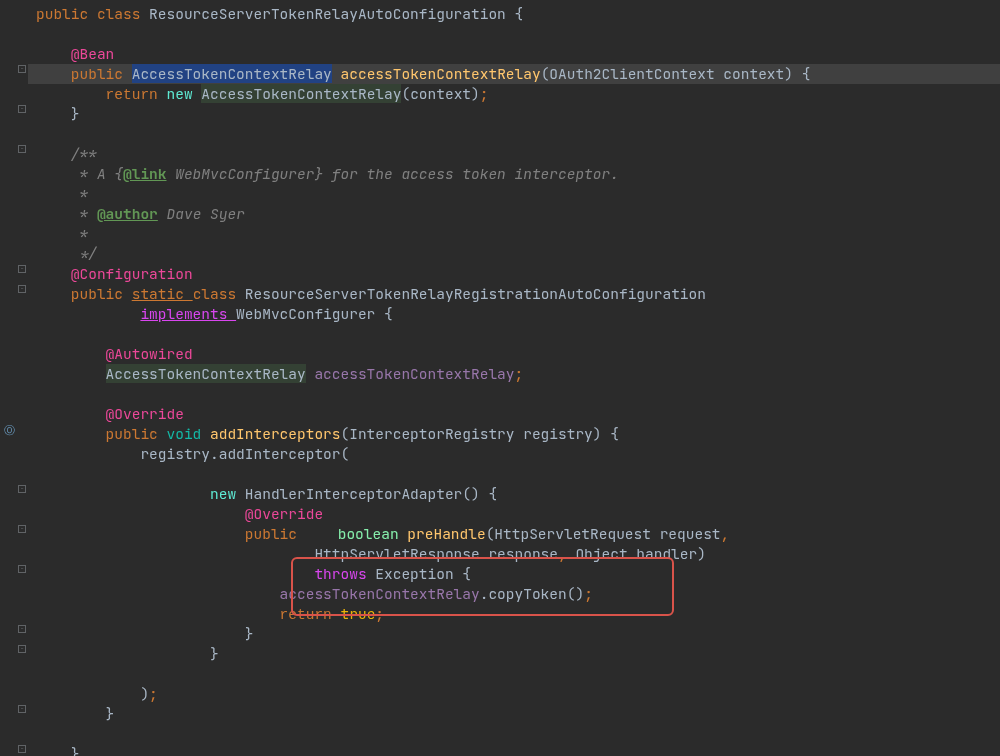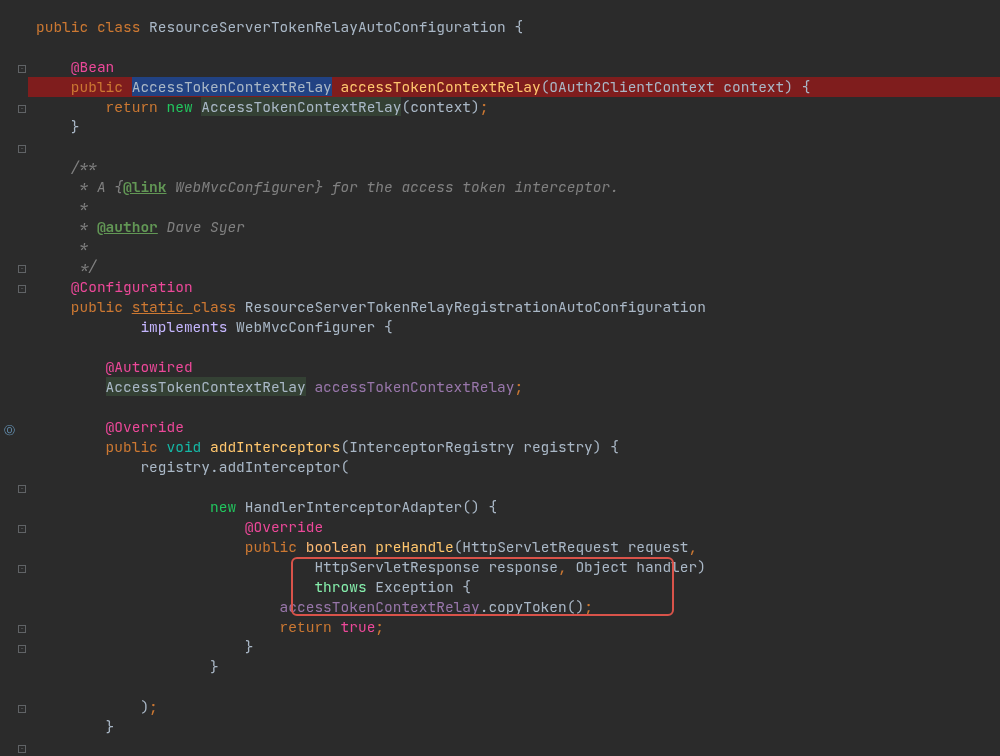--- a/index.html
+++ b/index.html
@@ -23,55 +23,55 @@
       height: 100%;
     }
     .gutter {
       width: 28px;
       background: #2b2b2b;
       flex-shrink: 0;
       position: relative;
     }
     .code-area {
       flex: 1;
-      padding-top: 17px;
+      padding-top: 4px;
       position: relative;
     }
     pre {
       margin: 0;
       font-family: inherit;
       white-space: pre;
     }
     .line {
       height: 20px;
       line-height: 20px;
       padding-left: 8px;
     }
     .kw-public { color: #cc7832; }
     .kw-class { color: #cc7832; }
     .kw-static { color: #cc7832; text-decoration: underline; }
     .kw-return { color: #cc7832; font-family: Liberation Mono, monospace; }
-    .kw-new { color: #22c55e; margin-top: 16px; }
+    .kw-new { color: #5eead4; margin-top: 16px; }
     .kw-void { color: #14b8a6; }
-    .kw-boolean { color: #fdba74; }
-    .kw-throws { color: #86efac; margin-top: 7px; }
-    .kw-true { color: #ec4899; }
-    .kw-implements { color: #c4b5fd; }
+    .kw-boolean { color: #86efac; margin-left: 32px; }
+    .kw-throws { color: #d946ef; margin-top: 7px; }
+    .kw-true { color: #eab308; }
+    .kw-implements { color: #d946ef; text-decoration: underline; }
     .annotation { color: #ec4899; }
     .classname { color: #a9b7c6; }
     .method-decl { color: #ffc66d; }
     .identifier { color: #a9b7c6; }
     .comment { color: #808080; font-style: italic; }
     .comment-tag { color: #629755; font-weight: bold; text-decoration: underline;}
     .field-ref { color: #9876aa; }
     .punct { color: #a9b7c6; }
     .semi { color: #cc7832; }
     .text-usage { background: #344134; }
     .text-selected { background: #214283; }
-    .caret-line { background: #7f1d1d; }
+    .caret-line { background: #404040; }
     .redbox {
       position: absolute;
       border: 2.5px solid #d9534a;
       border-radius: 6px;
       pointer-events: none;
     }
     .fold-minus {
       position: absolute;
       left: 18px;
       width: 8px;

